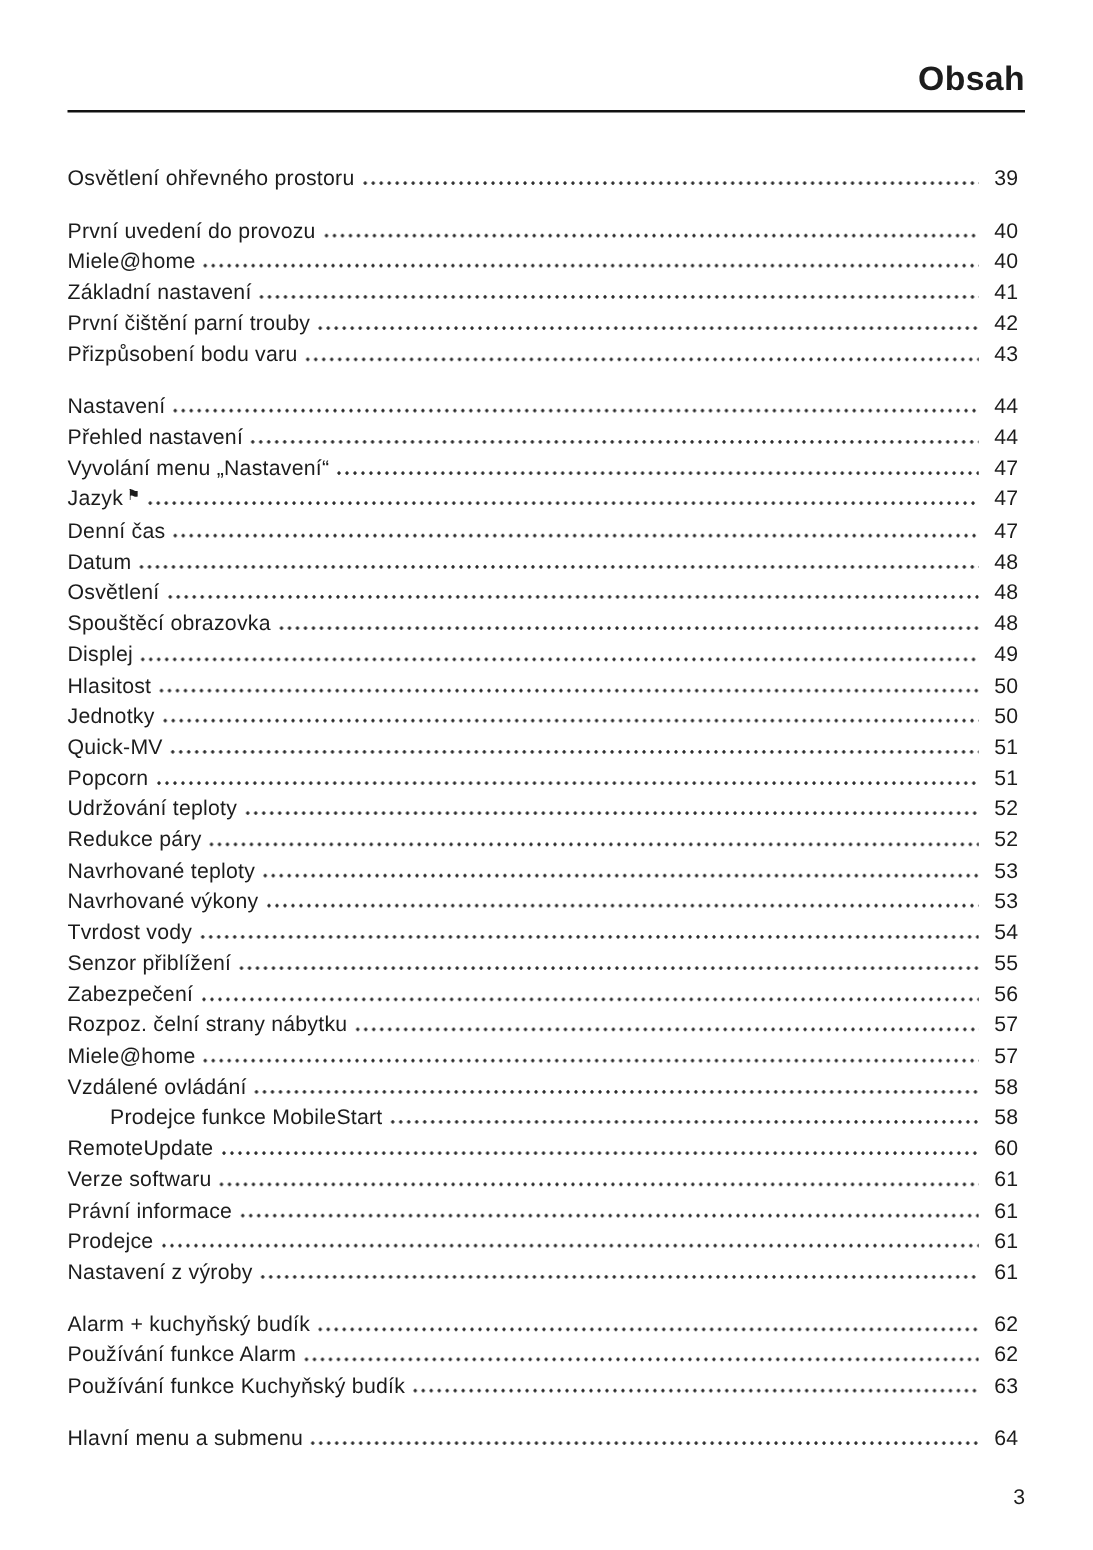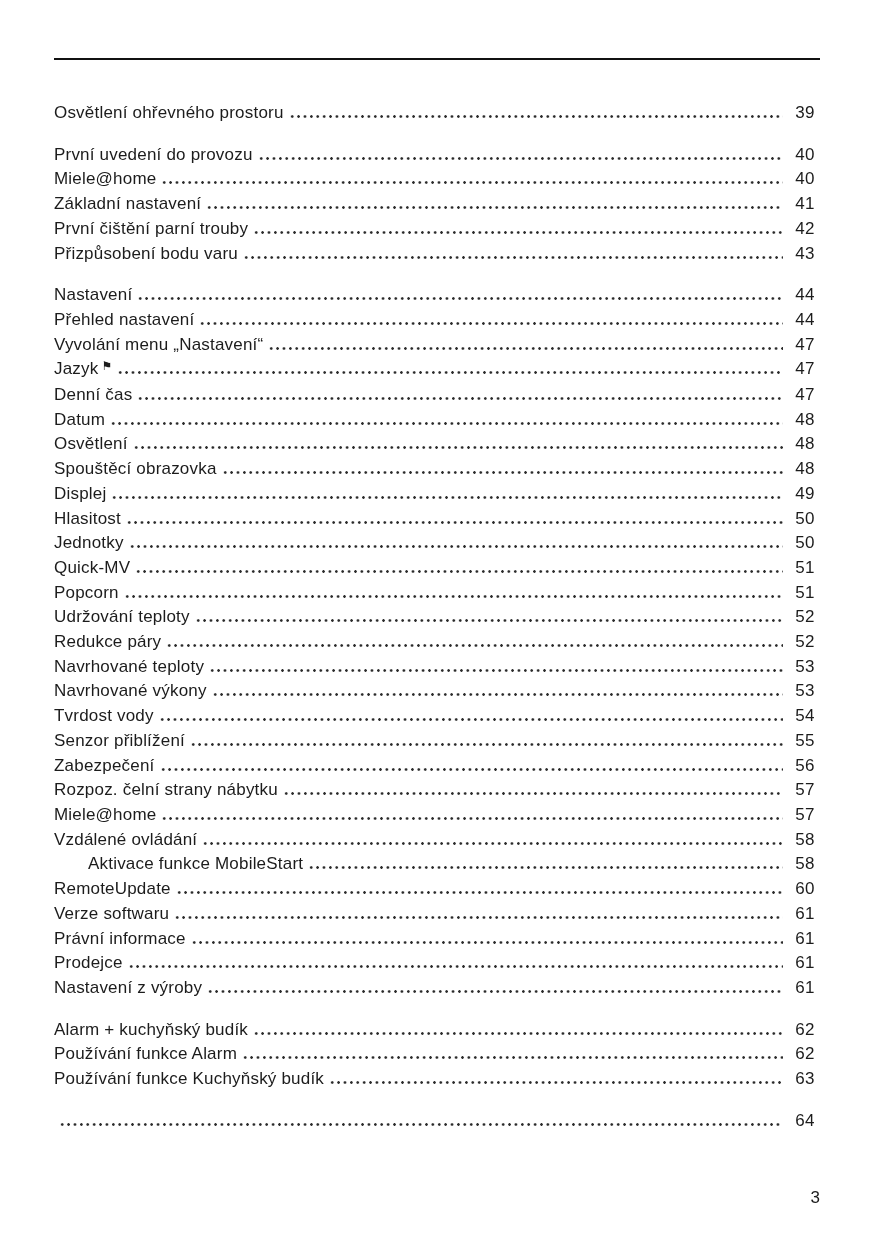--- a/index.html
+++ b/index.html
@@ -70,20 +70,21 @@
     bottom: 32px;
     font-size: 17px;
     line-height: 20px;
   }
 </style>
 </head>
 <body>
 
 <div class="page">
   <div class="header">
+    <div class="title">Obsah</div>
     <div class="rule"></div>
   </div>
 
   <div class="toc">
       <div class="section">
         <div class="row">
           <span class="label">Osvětlení ohřevného prostoru</span>
           <span class="leader"></span>
           <span class="page-num">39</span>
         </div>
@@ -226,21 +227,21 @@
           <span class="label">Miele@home</span>
           <span class="leader"></span>
           <span class="page-num">57</span>
         </div>
         <div class="row">
           <span class="label">Vzdálené ovládání</span>
           <span class="leader"></span>
           <span class="page-num">58</span>
         </div>
         <div class="row indent">
-          <span class="label">Aktivace funkce MobileStart</span>
+          <span class="label">Prodejce funkce MobileStart</span>
           <span class="leader"></span>
           <span class="page-num">58</span>
         </div>
         <div class="row">
           <span class="label">RemoteUpdate</span>
           <span class="leader"></span>
           <span class="page-num">60</span>
         </div>
         <div class="row">
           <span class="label">Verze softwaru</span>
@@ -275,20 +276,21 @@
           <span class="page-num">62</span>
         </div>
         <div class="row">
           <span class="label">Používání funkce Kuchyňský budík</span>
           <span class="leader"></span>
           <span class="page-num">63</span>
         </div>
       </div>
       <div class="section">
         <div class="row bold">
+          <span class="label">Hlavní menu a submenu</span>
           <span class="leader"></span>
           <span class="page-num">64</span>
         </div>
       </div>
     </div>
 
   <div class="footer">3</div>
 </div>
 
 </body></html>

